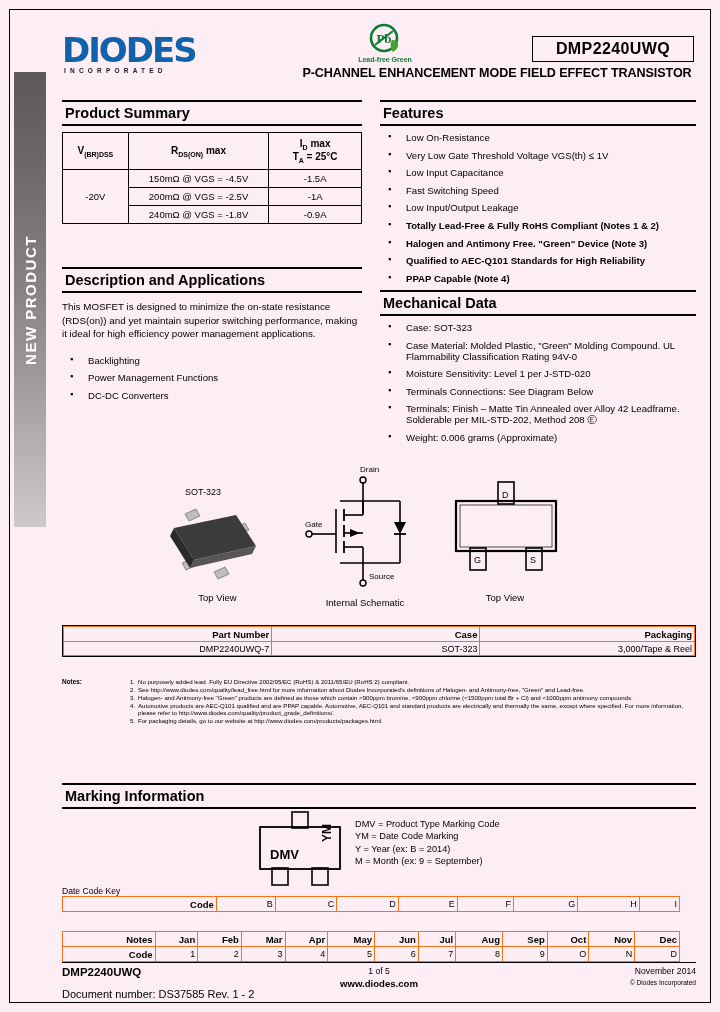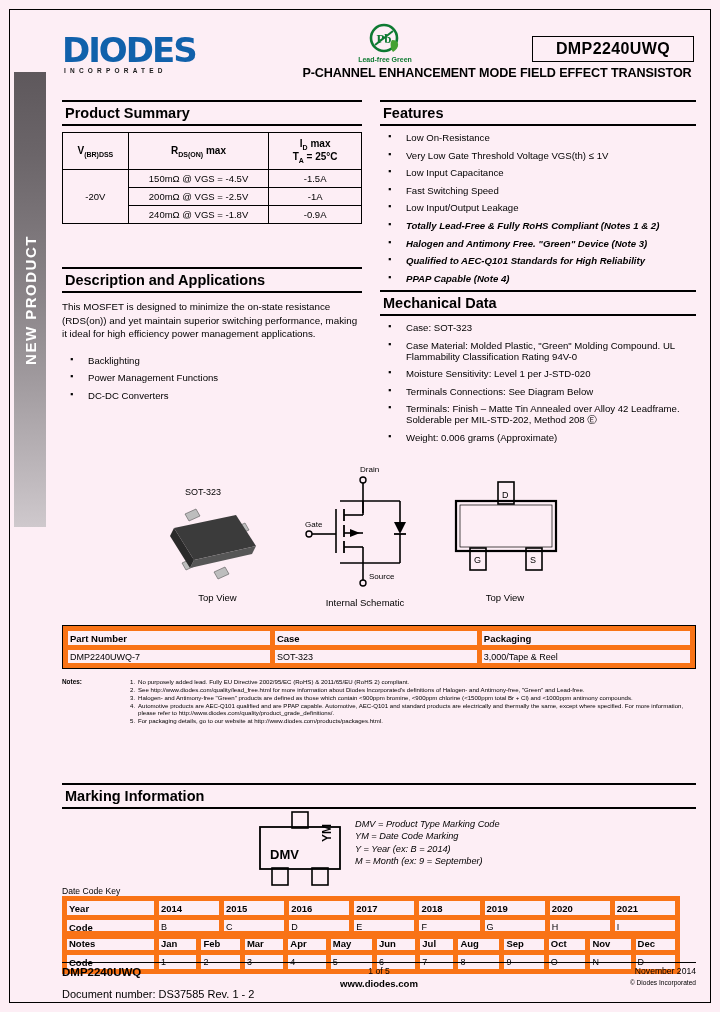--- a/index.html
+++ b/index.html
@@ -67,41 +67,41 @@
   .sub { font-size:7px; vertical-align:sub; }
   
   ul.b { margin:6px 0 0 0; padding:0; list-style:none; }
   ul.b li {
     position:relative; padding-left:26px; font-size:9.6px;
     line-height:11px; margin-bottom:6.6px;
   }
   ul.b li:before {
     content:"\25AA"; position:absolute; left:8px; top:-1px; font-size:9px;
   }
-  ul.b li.bold { font-weight:bold;font-style:italic; }
+  ul.b li.bold { font-weight:bold; }
   .desc-p { font-size:9.8px; line-height:13.6px; margin:7px 0 0 0; }
   
   .diag { position:absolute; }
   .cap { text-align:center; font-size:9.5px; margin-top:4px; }
   
   table.grid { border-collapse:collapse; width:100%; }
   table.grid th, table.grid td {
-    border:5px solid #f97316; text-align:left; font-size:9px; padding:1.5px 2px;
+    border:1px solid #f97316; text-align:right; font-size:9px; padding:1.5px 2px;
   }
   table.grid th { font-weight:bold; font-size:9.5px; }
   .ord-wrap { margin-top:3px; border:1.6px solid #000; }
   .ord-wrap table.grid { border:none; }
   
   .notes { position:absolute; left:62px; top:678px; width:634px; font-size:6.1px; line-height:7.4px; }
   .notes .lbl { position:absolute; left:0; top:0; font-weight:bold; font-size:6.4px; }
   .notes ol { margin:0; padding-left:0; list-style:none; counter-reset:n; }
   .notes li { position:relative; padding-left:8px; margin-bottom:0.6px; }
   .notes li:before { counter-increment:n; content:counter(n) "."; position:absolute; left:0; }
   
-  .mark-legend { position:absolute; left:355px; top:818px; font-size:9.2px; line-height:12.4px;font-style:italic; }
+  .mark-legend { position:absolute; left:355px; top:818px; font-size:9.2px; line-height:12.4px; }
   
   .dck-label { position:absolute; left:62px; top:886px; font-size:8.6px; }
   
   .footer { position:absolute; left:62px; top:966px; width:634px; }
   .f-left { position:absolute; left:0; top:0; }
   .f-left .a { font-size:11.5px; font-weight:bold; }
   .f-left .b { font-size:11px; margin-top:10px; }
   .f-mid { position:absolute; left:0; right:0; top:0; text-align:center; }
   .f-mid .a { font-size:8.6px; }
   .f-mid .b { font-size:9.6px; font-weight:bold; margin-top:2px; }
@@ -323,31 +323,20 @@
   <div>YM = Date Code Marking</div>
   <div>Y = Year (ex: B = 2014)</div>
   <div>M = Month (ex: 9 = September)</div>
 </div>
 
 <div class="dck-label">Date Code Key</div>
 
 <div style="position:absolute; left:62px; top:896px; width:618px;">
   <table class="grid">
     <tbody>
-        <tr>
-      <th style="width:15%">Year</th>
-      <th>2014</th>
-      <th>2015</th>
-      <th>2016</th>
-      <th>2017</th>
-      <th>2018</th>
-      <th>2019</th>
-      <th>2020</th>
-      <th>2021</th>
-    </tr>
     <tr>
       <th>Code</th>
       <td>B</td>
       <td>C</td>
       <td>D</td>
       <td>E</td>
       <td>F</td>
       <td>G</td>
       <td>H</td>
       <td>I</td>

